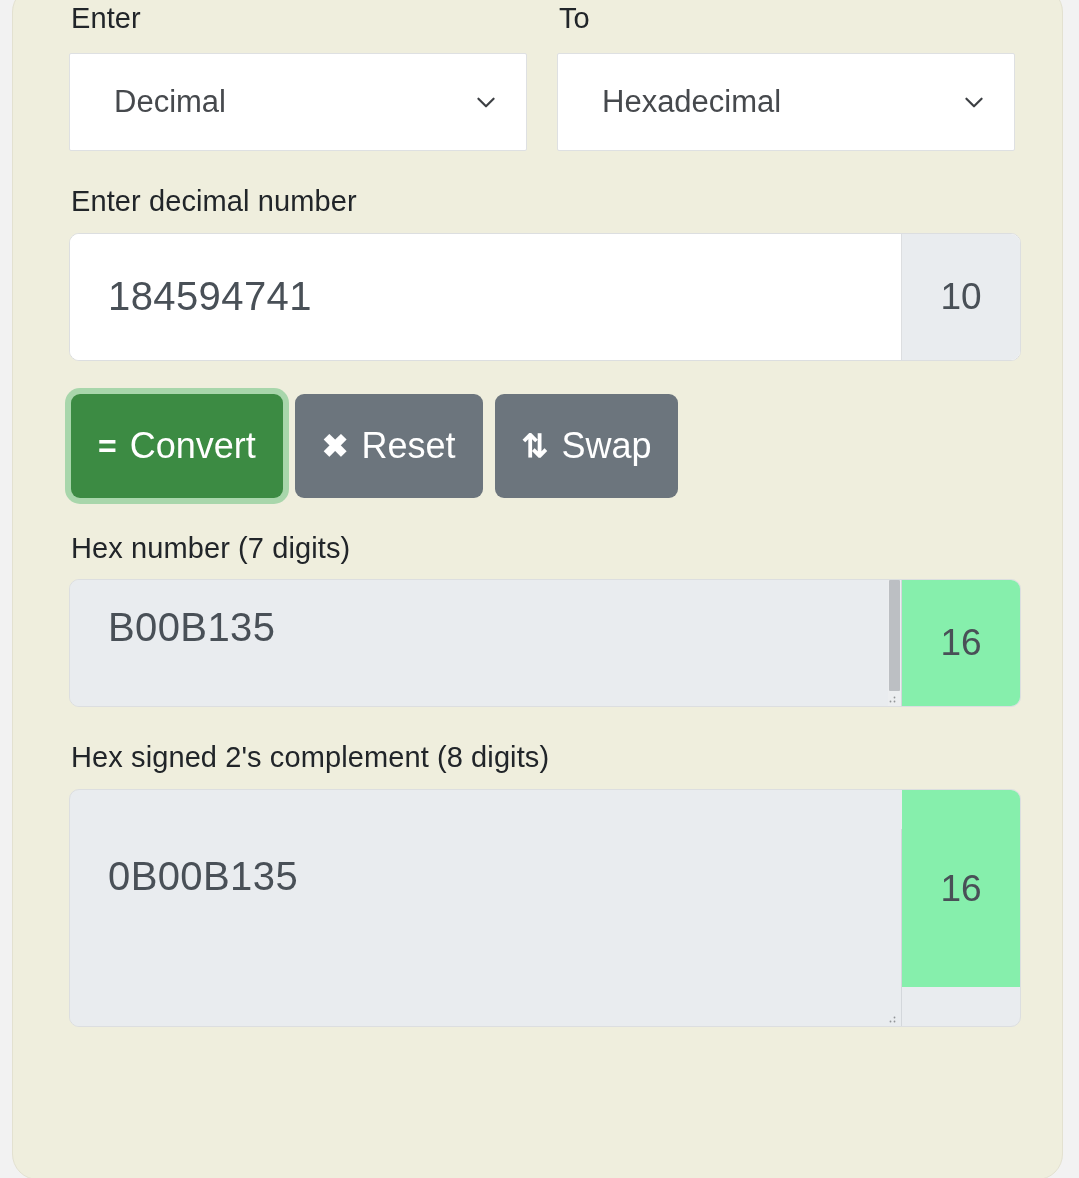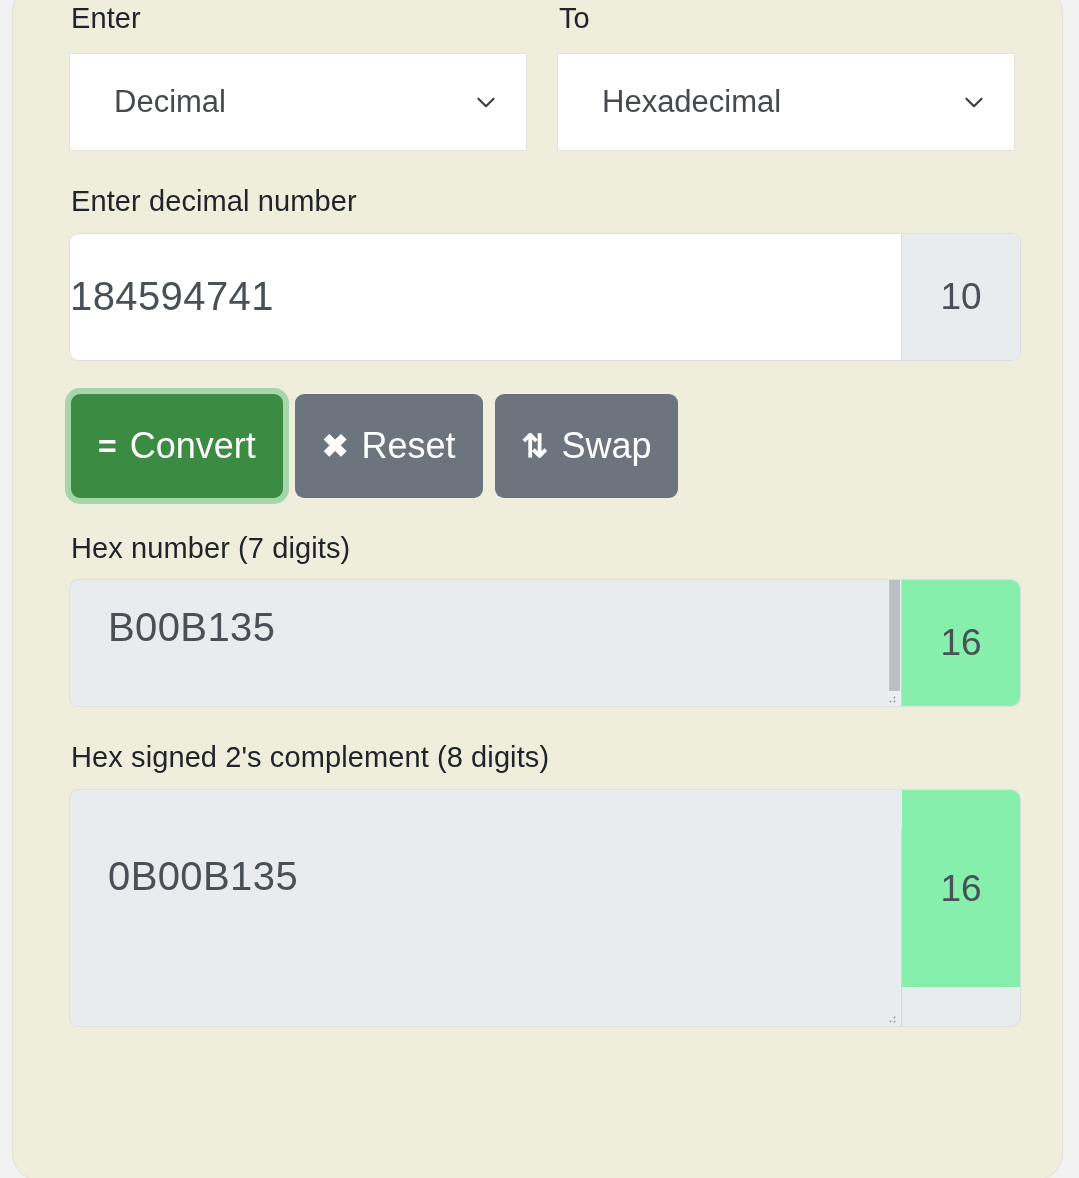--- a/index.html
+++ b/index.html
@@ -92,20 +92,21 @@
   }
   .ig-field {
     flex: 1 1 auto;
     min-width: 0;
     height: 126px;
     background: #ffffff;
     border: none;
     box-sizing: border-box;
     display: flex;
     align-items: center;
+    padding-left: 38px;
     font-size: 40px;
     color: #495057;
     letter-spacing: 0.4px;
   }
   .ig-suffix {
     flex: 0 0 118px;
     background: #e9ecef;
     border-left: 1px solid #dcdee0;
     display: flex;
     align-items: center;

